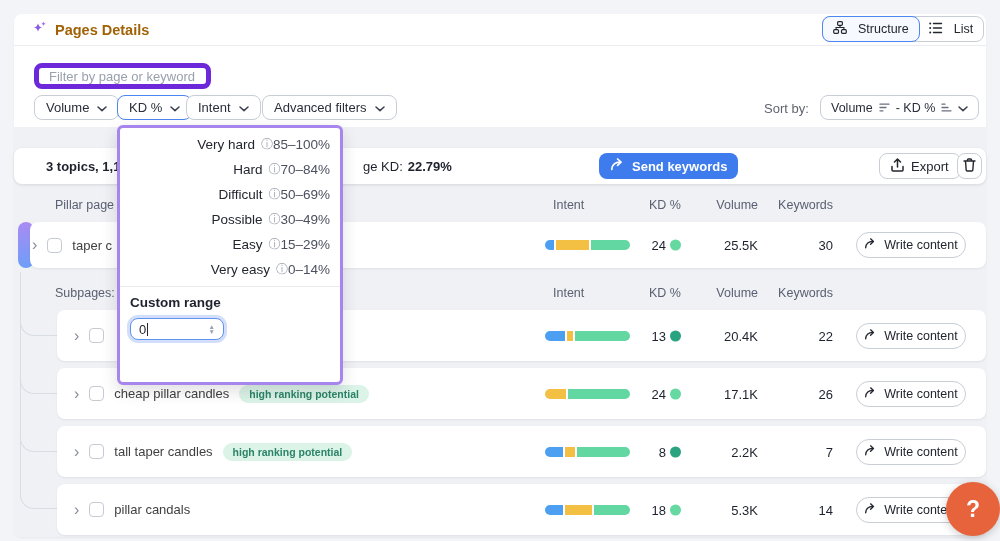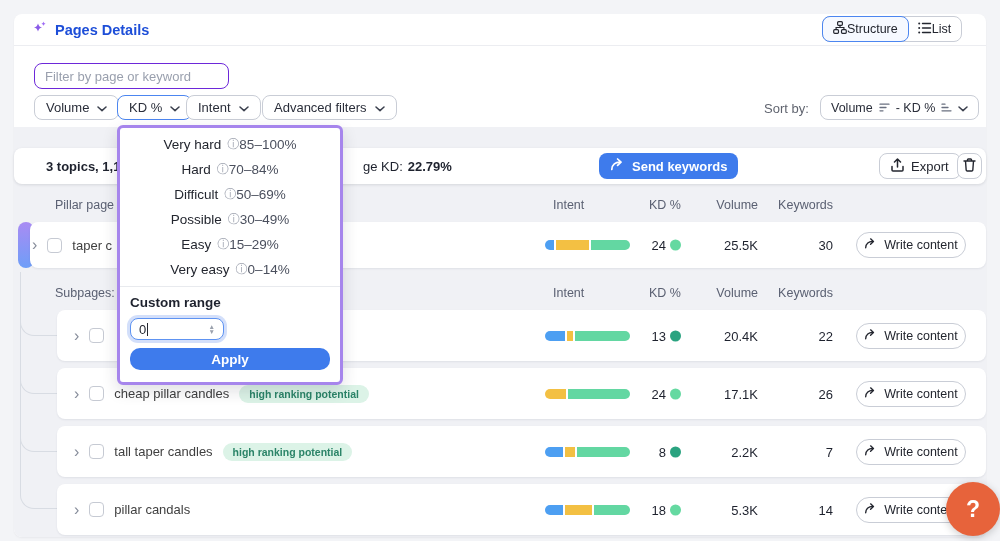--- a/index.html
+++ b/index.html
@@ -6,27 +6,27 @@
   #canvas{position:relative;width:1000px;height:541px;background:#F3F4F7;overflow:hidden;
           font-family:"Liberation Sans",sans-serif;color:#1E222E;}
   
   .panel{position:absolute;left:14px;top:14px;width:972px;height:523px;background:#FFFFFF;
          border-radius:8px;box-shadow:0 1px 2px rgba(20,24,40,.05);}
   .table-region{position:absolute;left:14px;top:127px;width:972px;height:410px;background:#F0F1F5;
          border-radius:0 0 8px 8px;}
   .hdr-divider{position:absolute;left:14px;top:45px;width:972px;height:1px;background:#ECEDF1;}
   
   .page-title{position:absolute;left:32px;top:20px;display:flex;align-items:center;gap:7px;
-              font-size:14.5px;font-weight:bold;color:#1d4ed8;}
+              font-size:14.5px;font-weight:bold;color:#a16207;}
   .view-toggle{position:absolute;left:822px;top:16px;height:26px;display:flex;border:1px solid #C9CDD6;
                border-radius:8px;background:#fff;box-sizing:border-box;}
-  .vt-btn{display:flex;align-items:center;gap:0;padding:0 10px;font-size:12.5px;color:#23262F;cursor:pointer;}
+  .vt-btn{display:flex;align-items:center;gap:11px;padding:0 10px;font-size:12.5px;color:#23262F;cursor:pointer;}
   .vt-structure{border:1px solid #4C86F0;border-radius:8px;margin:-1px;background:#F6F9FF;}
   
-  .search-wrap{position:absolute;left:34px;top:63px;width:195px;height:26px;border:1px solid #6d28d9;
+  .search-wrap{position:absolute;left:34px;top:63px;width:177px;height:26px;border:5px solid #6d28d9;
                border-radius:8px;background:#fff;display:flex;box-sizing:border-box;overflow:hidden;}
   .search-wrap input{flex:1;border:0;outline:none;padding:0 10px;font-size:13px;color:#3A3F4D;
                font-family:"Liberation Sans",sans-serif;background:transparent;}
   .search-wrap input::placeholder{color:#9AA0AE;}
   .search-btn{width:30px;border-left:1px solid #CBCFD8;display:flex;align-items:center;justify-content:center;
                background:#fff;cursor:pointer;}
   .fbtn{position:absolute;top:95px;height:25px;border:1px solid #C9CDD6;border-radius:8px;background:#fff;
         display:flex;align-items:center;gap:8px;padding:0 11px;font-size:13px;color:#2A2E3A;
         box-sizing:border-box;cursor:pointer;}
   .fbtn-active{border-color:#4C86F0;}
@@ -70,21 +70,21 @@
   .wc-btn{position:absolute;left:856px;width:110px;height:26px;top:50%;transform:translateY(-50%);
         border:1px solid #C9CDD6;border-radius:13px;background:#fff;display:flex;align-items:center;
         justify-content:center;gap:7px;font-size:12.5px;color:#23262F;cursor:pointer;box-sizing:border-box;
         font-family:"Liberation Sans",sans-serif;white-space:nowrap;}
   .branch{position:absolute;left:20px;width:37px;border-left:1.5px solid #D8DCE3;border-bottom:1.5px solid #D8DCE3;
         border-bottom-left-radius:14px;box-sizing:border-box;}
   
   .kd-panel{position:absolute;left:117px;top:125px;width:226px;height:260px;background:#fff;
         border:3px solid #A685EC;border-radius:6px;z-index:50;box-sizing:border-box;
         box-shadow:0 6px 16px rgba(25,30,50,.14);padding:4px 10px 8px;}
-  .kd-opt{height:25px;display:flex;align-items:center;justify-content:center;font-size:13.5px;cursor:pointer;}
+  .kd-opt{height:25px;display:flex;align-items:center;justify-content:flex-end;font-size:13.5px;cursor:pointer;}
   .kd-opt .lbl{color:#23262F;display:flex;align-items:center;gap:6px;}
   .info{color:#A0A5B1;font-size:12px;}
   .kd-opt .rng{color:#4B505E;}
   .kd-div{border-top:1px solid #E8EAEE;margin:4px -10px 0;}
   .cr-label{font-weight:bold;font-size:13.5px;margin-top:8px;}
   .cr-inputs{display:flex;gap:7px;margin-top:8px;}
   .num-input{height:22px;border:1px solid #CBCFD8;border-radius:8px;display:flex;align-items:center;
         padding:0 8px;font-size:13px;color:#23262F;box-sizing:border-box;background:#fff;}
   .num-min{width:94px;border:1.5px solid #5E93F2;box-shadow:0 0 0 3px rgba(110,150,240,.30);}
   .num-max{flex:1;}
@@ -423,20 +423,19 @@
     <div class="cr-inputs">
       <div class="num-input num-min">
         <span>0</span>
         <span class="caret"></span>
         <span class="spinner">
             <span>▲</span>
             <span>▼</span>
           </span>
       </div>
     </div>
-    <div class="apply-btn">Apply</div>
   </div>
 
   <div class="help-btn">
     <span>?</span>
   </div>
 
 </div>
 
 </body></html>

